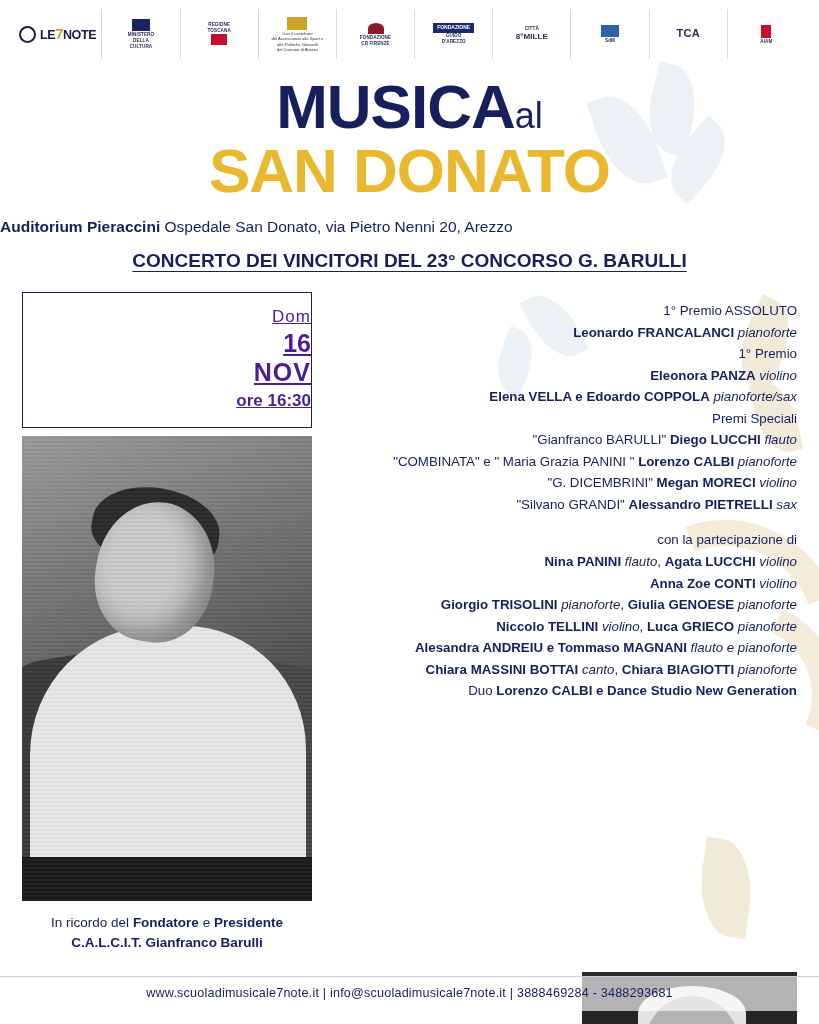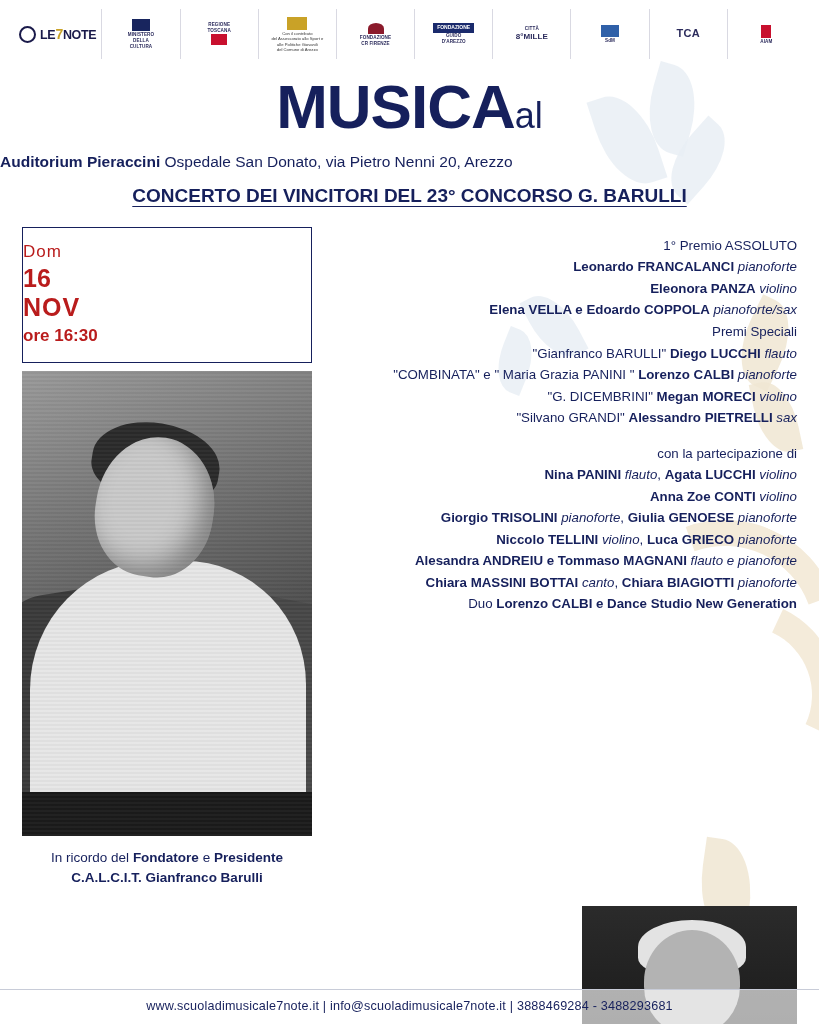--- a/index.html
+++ b/index.html
@@ -95,23 +95,24 @@
     text-underline-offset: 4px;
   }
 
   
   .main { position:relative; z-index:2; display:flex; padding: 20px 22px 0 22px; gap: 18px;}
   .col-left { width: 290px; }
   .col-right { flex:1; padding-top: 8px; }
 
   .datebox {
     border: 1.5px solid #16205c;
-    text-align:left;
+    text-align:right;
     padding: 14px 0 16px 0;
-    color:#b91c1c;
+    color:#4c1d95;
+    text-decoration:underline;
   }
   .datebox .dom { font-size: 17px; letter-spacing:1px; }
   .datebox .d   { font-size: 25px; font-weight:800; margin-top:2px;}
   .datebox .m   { font-size: 25px; font-weight:800; letter-spacing:1px;}
   .datebox .h   { font-size: 17px; font-weight:800; margin-top:4px;}
 
   .photo-main {
     margin-top: 8px;
     width: 290px; height: 465px;
     background: linear-gradient(160deg,#9a9a9a 0%, #6e6e6e 35%, #3a3a3a 75%, #222 100%);
@@ -180,21 +181,21 @@
     position:absolute; left:62px; top:24px; width:96px; height:104px;
     background:#b9b2aa; border-radius:50% 50% 46% 46%;
   }
   .photo-artist .ahair {
     position:absolute; left:56px; top:14px; width:108px; height:54px;
     background:#e6e3df; border-radius:50% 50% 30% 30%;
   }
 
   
   .footer {
-    position:absolute; left:0; right:0; bottom: 0;
+    position:absolute; left:0; right:0; bottom: 13px;
     z-index:3;
     text-align:center;
     font-size: 12.6px; color:#16205c;
     padding: 9px 0 11px 0;
     border-top: 1px solid #c8ccd8;
     background: rgba(255,255,255,.65);
     letter-spacing:.2px;
   }
 </style>
 </head>
@@ -273,20 +274,21 @@
   <div class="sp">
     <div class="redflag" style="width:10px;height:13px;background:#c8102e;"></div>
     <div class="sp-label">AIAM</div>
   </div>
 </div>
 
 <div class="title-wrap">
   <div class="t1">
     <span>MUSICA</span><span class="al">al</span>
   </div>
+  <div class="t2">SAN DONATO</div>
 </div>
 
 <div class="venue">
   <b>Auditorium Pieraccini</b><span> Ospedale San Donato, via Pietro Nenni 20, Arezzo</span>
 </div>
 
 <div class="subtitle">CONCERTO DEI VINCITORI DEL 23° CONCORSO G. BARULLI</div>
 
 <div class="main">
   <div class="col-left">
@@ -311,20 +313,21 @@
     <div class="memoria">
       <span>In ricordo del </span><b>Fondatore</b><span> e </span><b>Presidente</b><br>
       <b>C.A.L.C.I.T. Gianfranco Barulli</b>
     </div>
   </div>
 
   <div class="col-right">
     <div class="rlist">
       <div class="row"><span>1° Premio ASSOLUTO</span></div>
       <div class="row"><span class="b">Leonardo FRANCALANCI</span><span class="i"> pianoforte</span></div>
+      <div class="row"><span>1° Premio</span></div>
       <div class="row"><span class="b">Eleonora PANZA</span><span class="i"> violino</span></div>
       <div class="row"><span class="b">Elena VELLA e Edoardo COPPOLA</span><span class="i"> pianoforte/sax</span></div>
       <div class="row"><span>Premi Speciali</span></div>
       <div class="row"><span>"Gianfranco BARULLI" </span><span class="b">Diego LUCCHI</span><span class="i"> flauto</span></div>
       <div class="row"><span>"COMBINATA" e " Maria Grazia PANINI " </span><span class="b">Lorenzo CALBI</span><span class="i"> pianoforte</span></div>
       <div class="row"><span>"G. DICEMBRINI" </span><span class="b">Megan MORECI</span><span class="i"> violino</span></div>
       <div class="row"><span>"Silvano GRANDI" </span><span class="b">Alessandro PIETRELLI</span><span class="i"> sax</span></div>
     </div>
 
     <div class="gap"></div>

